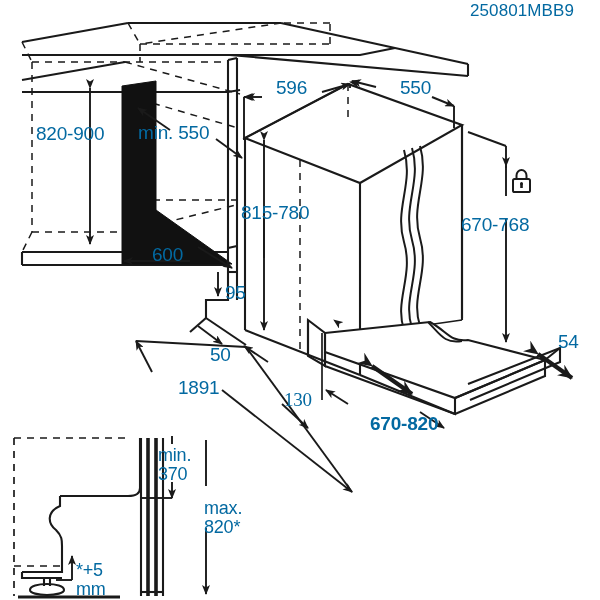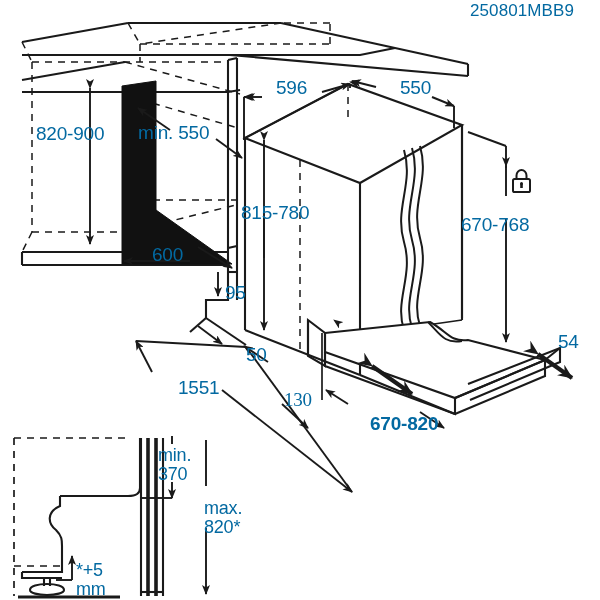--- a/index.html
+++ b/index.html
@@ -287,23 +287,23 @@
   <div class="lbl dim" style="left:276px; top:78px;">596</div>
 
   <div class="lbl dim" style="left:400px; top:78px;">550</div>
 
   <div class="lbl dim" style="left:241px; top:203px;">815-780</div>
 
   <div class="lbl dim" style="left:461px; top:215px;">670-768</div>
 
   <div class="lbl dim" style="left:185px; top:283px;margin-left:40px;">95</div>
 
-  <div class="lbl dim" style="left:210px; top:345px;margin-left:36px;">50</div>
-
-  <div class="lbl dim" style="left:178px; top:378px;">1551</div>
+  <div class="lbl dim" style="left:210px; top:345px;">50</div>
+
+  <div class="lbl dim" style="left:178px; top:378px;">1891</div>
 
   <div class="lbl dim" style="left:284px; top:390px;font-family:Liberation Serif, serif;">130</div>
 
   <div class="lbl dim" style="left:370px; top:414px;font-weight:bold;">670-820</div>
 
   <div class="lbl dim" style="left:558px; top:332px;">54</div>
 
   <div class="lbl dim-sm" style="left:158px; top:446px;">min.
 370</div>
 

